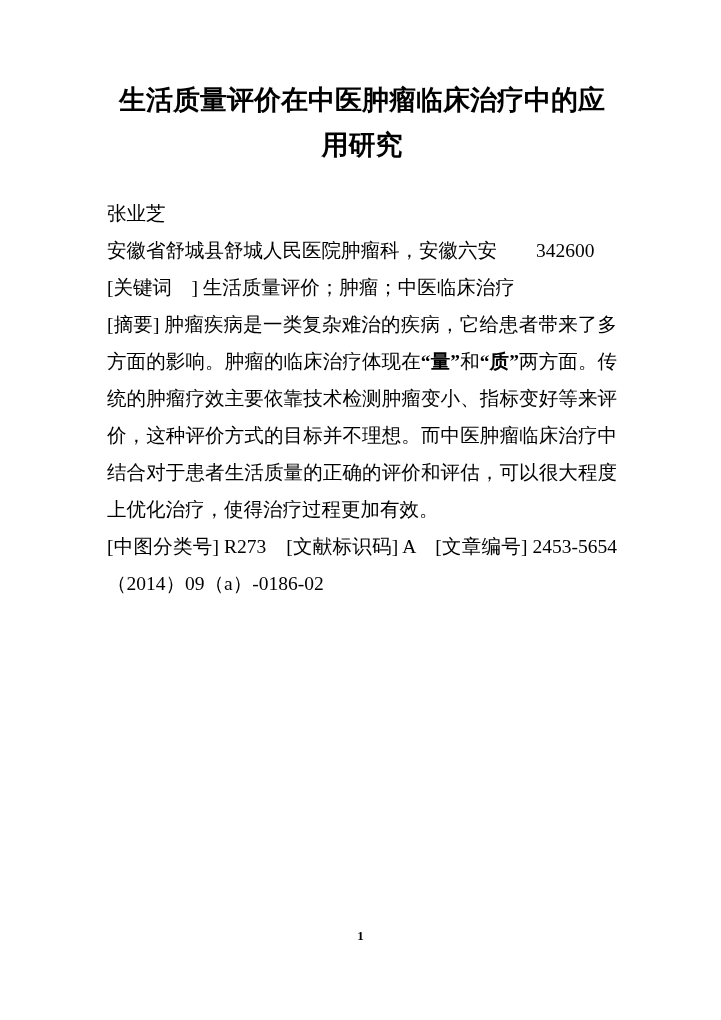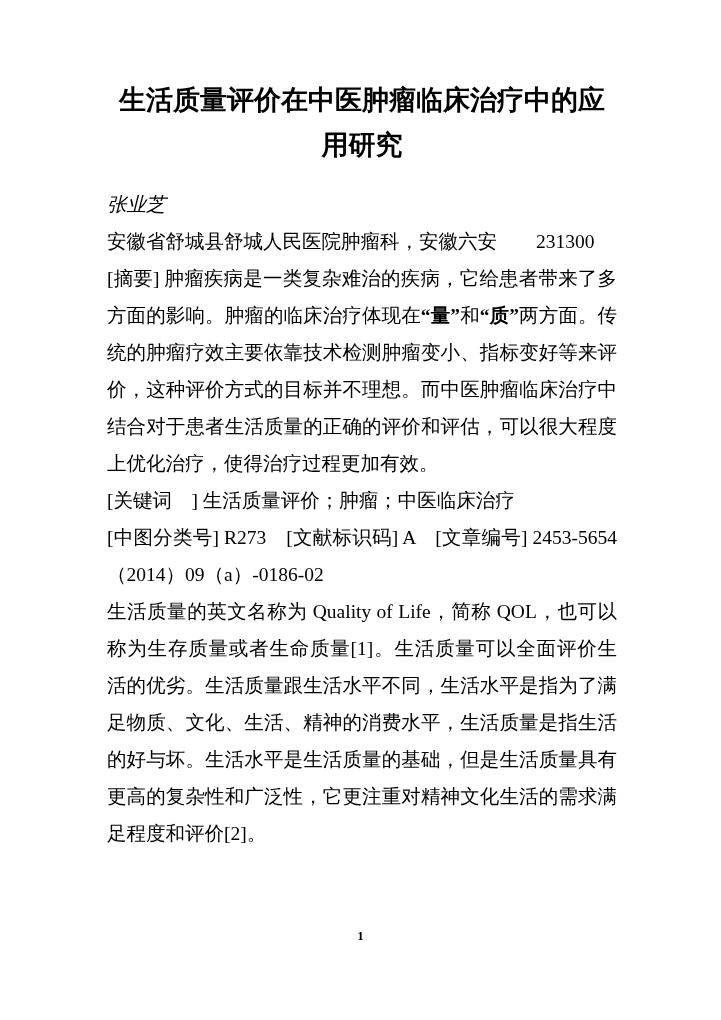--- a/index.html
+++ b/index.html
@@ -30,22 +30,21 @@
     line-height: 45px;
     font-weight: bold;
     text-align: center;
     word-break: break-all;
   }
   .line {
     font-size: 19.5px;
     line-height: 37px;
   }
   .author {
-    margin-top: 18px;
-    font-style: italic;
+    margin-top: 27px;
   }
   .para {
     text-align: justify;
     word-break: break-all;
     text-justify: inter-character;
   }
   .page-number {
     position: absolute;
     top: 928px;
     left: 0;
@@ -56,20 +55,19 @@
     font-weight: bold;
   }
 </style>
 </head>
 <body>
 
 <div class="page">
   <div class="content">
     <h1 class="title">生活质量评价在中医肿瘤临床治疗中的应用研究</h1>
     <p class="line author">张业芝</p>
-    <p class="line">安徽省舒城县舒城人民医院肿瘤科，安徽六安　　231300</p>
+    <p class="line">安徽省舒城县舒城人民医院肿瘤科，安徽六安　　342600</p>
+    <p class="line">[关键词　] 生活质量评价；肿瘤；中医临床治疗</p>
     <p class="line para"><span>[摘要] 肿瘤疾病是一类复杂难治的疾病，它给患者带来了多方面的影响。肿瘤的临床治疗体现在</span><span style="font-weight: bold;">“量”</span><span>和</span><span style="font-weight: bold;">“质”</span><span>两方面。传统的肿瘤疗效主要依靠技术检测肿瘤变小、指标变好等来评价，这种评价方式的目标并不理想。而中医肿瘤临床治疗中结合对于患者生活质量的正确的评价和评估，可以很大程度上优化治疗，使得治疗过程更加有效。</span></p>
-    <p class="line">[关键词　] 生活质量评价；肿瘤；中医临床治疗</p>
     <p class="line para">[中图分类号] R273　[文献标识码] A　[文章编号] 2453-5654（2014）09（a）-0186-02</p>
-    <p class="line para">生活质量的英文名称为 Quality of Life，简称 QOL，也可以称为生存质量或者生命质量[1]。生活质量可以全面评价生活的优劣。生活质量跟生活水平不同，生活水平是指为了满足物质、文化、生活、精神的消费水平，生活质量是指生活的好与坏。生活水平是生活质量的基础，但是生活质量具有更高的复杂性和广泛性，它更注重对精神文化生活的需求满足程度和评价[2]。</p>
   </div>
   <div class="page-number">1</div>
 </div>
 
 </body></html>

